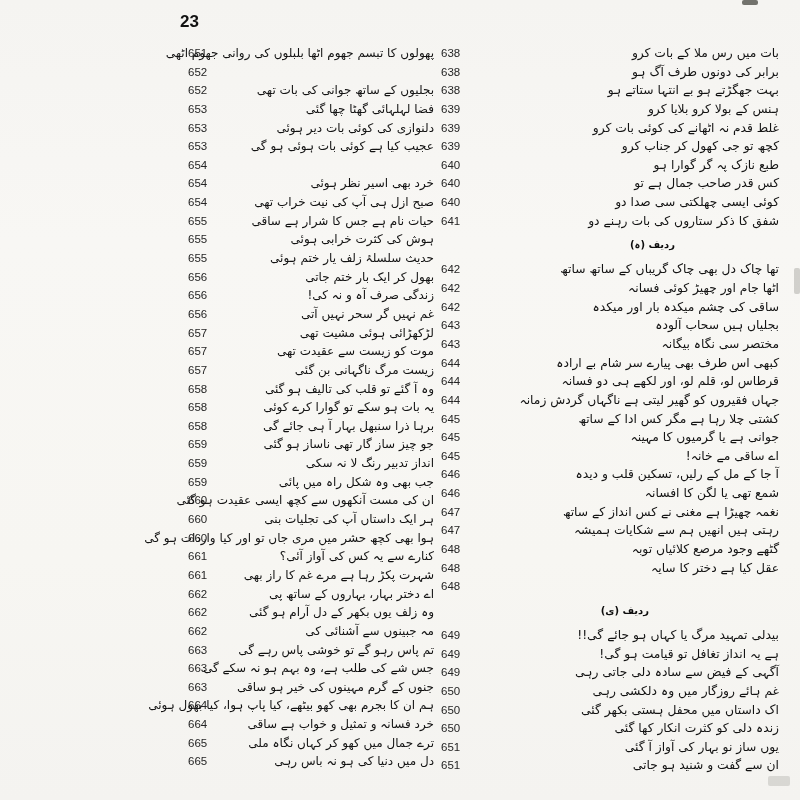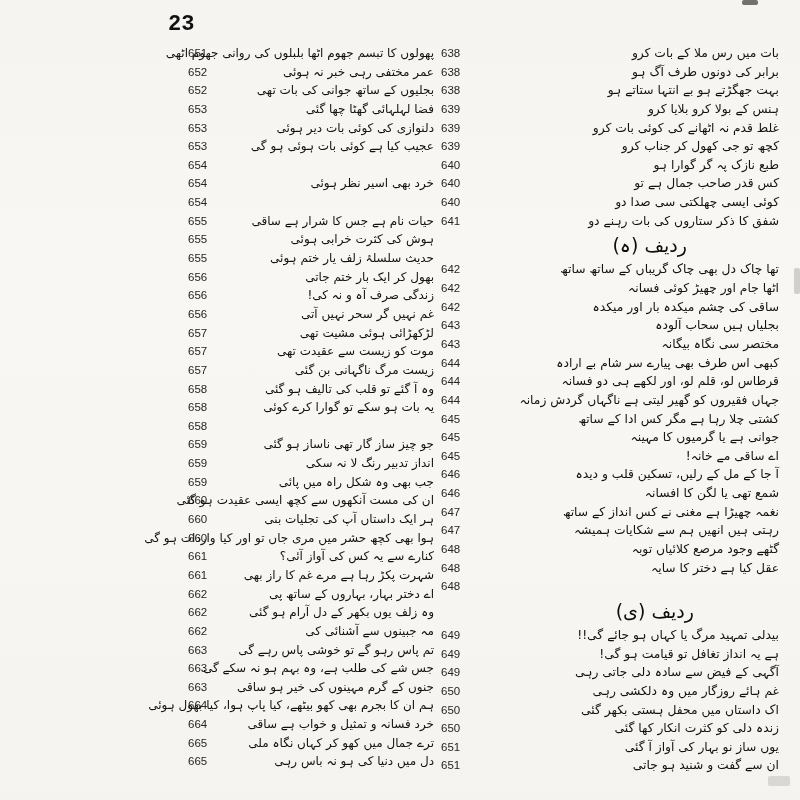--- a/index.html
+++ b/index.html
@@ -15,24 +15,24 @@
     height: 800px;
     background: #f7f6f3;
     background-image: linear-gradient(180deg, #f5f4f1 0%, #f8f7f4 30%, #f7f6f2 70%, #f4f3f0 100%);
     font-family: "DejaVu Sans", sans-serif;
     color: #1a1a1a;
     overflow: hidden;
   }
   .page-number {
     position: absolute;
     top: 12px;
-    left: 168px;
-    font-family: Liberation Mono, monospace;
+    left: 180px;
+    font-family: Liberation Sans, sans-serif;
     font-weight: 700;
-    font-size: 22px;
+    font-size: 17px;
     color: #111;
   }
   .col {
     position: absolute;
     top: 44px;
   }
   .col-left  { left: 188px; width: 246px; }
   .col-right { left: 441px; width: 338px; }
   .row {
     position: relative;
@@ -55,31 +55,31 @@
     direction: rtl;
     unicode-bidi: embed;
     white-space: nowrap;
     font-size: 12.3px;
     color: #131313;
   }
   .col-left .row .title { font-size: 12px; text-align: right; }
   .row.heading { height: 30px; }
   .row.heading .label {
     position: absolute;
-    right: 0;
+    right: 12px;
     top: 0;
     line-height: 30px;
     direction: rtl;
     white-space: nowrap;
-    font-weight: 400;
-    font-size: 19px;
+    font-weight: 700;
+    font-size: 10px;
     color: #0d0d0d;
   }
   .row.heading.h1 .label { margin-right: 92px; }
-  .row.heading.h2 .label { margin-right: 85px; }
+  .row.heading.h2 .label { margin-right: 118px; }
   .speck {
     position: absolute;
     background: #5a5a55;
     border-radius: 2px;
     opacity: 0.75;
   }
   .speck-a { top: 0;   left: 742px; width: 16px; height: 5px; opacity: .85; }
   .speck-b { top: 268px; left: 794px; width: 6px; height: 26px; opacity: .25; }
   .speck-c { top: 776px; left: 768px; width: 22px; height: 10px; opacity: .18; }
 </style>
@@ -89,21 +89,20 @@
 <div class="page">
   <div class="page-number">23</div>
 
   <div class="col col-left" id="col-left">
       <div class="row">
         <span class="num">651</span>
         <span class="title" dir="rtl">پھولوں کا تبسم جھوم اٹھا بلبلوں کی روانی جھوم اٹھی</span>
       </div>
       <div class="row">
         <span class="num">652</span>
-        <span class="title" dir="rtl">عمر مختفی رہی خبر نہ ہوئی</span>
       </div>
       <div class="row">
         <span class="num">652</span>
         <span class="title" dir="rtl">بجلیوں کے ساتھ جوانی کی بات تھی</span>
       </div>
       <div class="row">
         <span class="num">653</span>
         <span class="title" dir="rtl">فضا لہلہائی گھٹا چھا گئی</span>
       </div>
       <div class="row">
@@ -116,20 +115,21 @@
       </div>
       <div class="row">
         <span class="num">654</span>
       </div>
       <div class="row">
         <span class="num">654</span>
         <span class="title" dir="rtl">خرد بھی اسیر نظر ہوئی</span>
       </div>
       <div class="row">
         <span class="num">654</span>
+        <span class="title" dir="rtl">صبح ازل ہی آپ کی نیت خراب تھی</span>
       </div>
       <div class="row">
         <span class="num">655</span>
         <span class="title" dir="rtl">حیات نام ہے جس کا شرار ہے ساقی</span>
       </div>
       <div class="row">
         <span class="num">655</span>
         <span class="title" dir="rtl">ہوش کی کثرت خرابی ہوئی</span>
       </div>
       <div class="row">
@@ -163,20 +163,21 @@
       <div class="row">
         <span class="num">658</span>
         <span class="title" dir="rtl">وہ آ گئے تو قلب کی تالیف ہو گئی</span>
       </div>
       <div class="row">
         <span class="num">658</span>
         <span class="title" dir="rtl">یہ بات ہو سکے تو گوارا کرے کوئی</span>
       </div>
       <div class="row">
         <span class="num">658</span>
+        <span class="title" dir="rtl">برہا ذرا سنبھل بہار آ ہی جائے گی</span>
       </div>
       <div class="row">
         <span class="num">659</span>
         <span class="title" dir="rtl">جو چیز ساز گار تھی ناساز ہو گئی</span>
       </div>
       <div class="row">
         <span class="num">659</span>
         <span class="title" dir="rtl">انداز تدبیر رنگ لا نہ سکی</span>
       </div>
       <div class="row">

